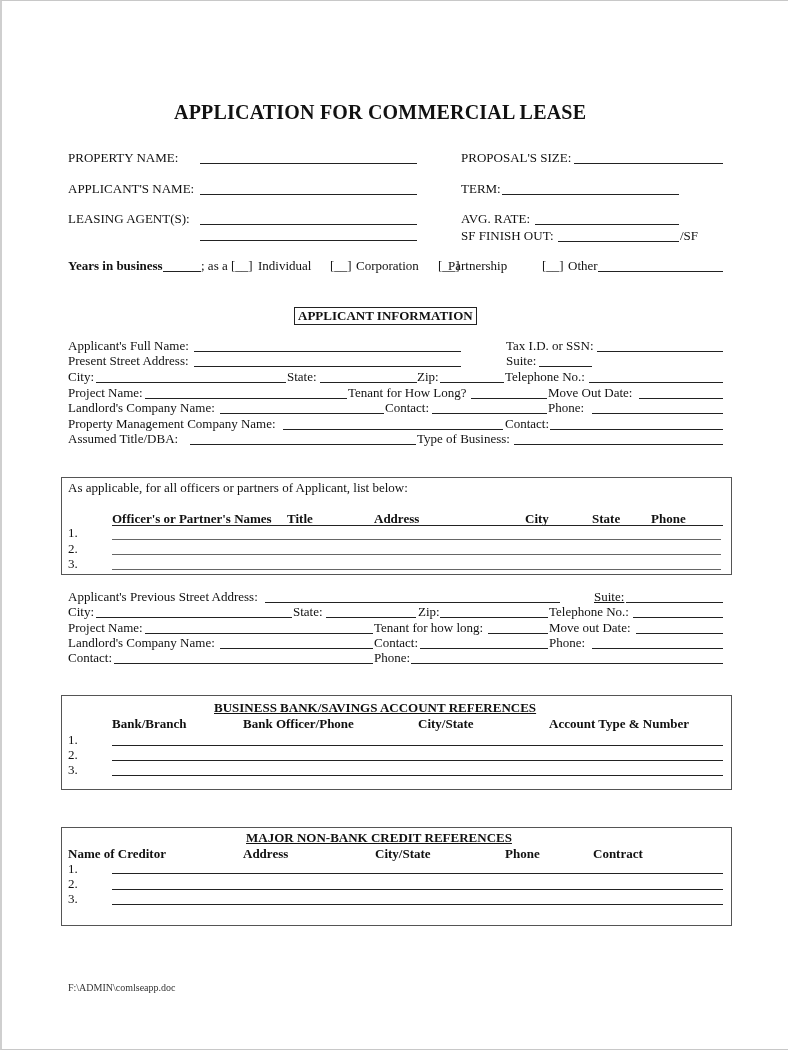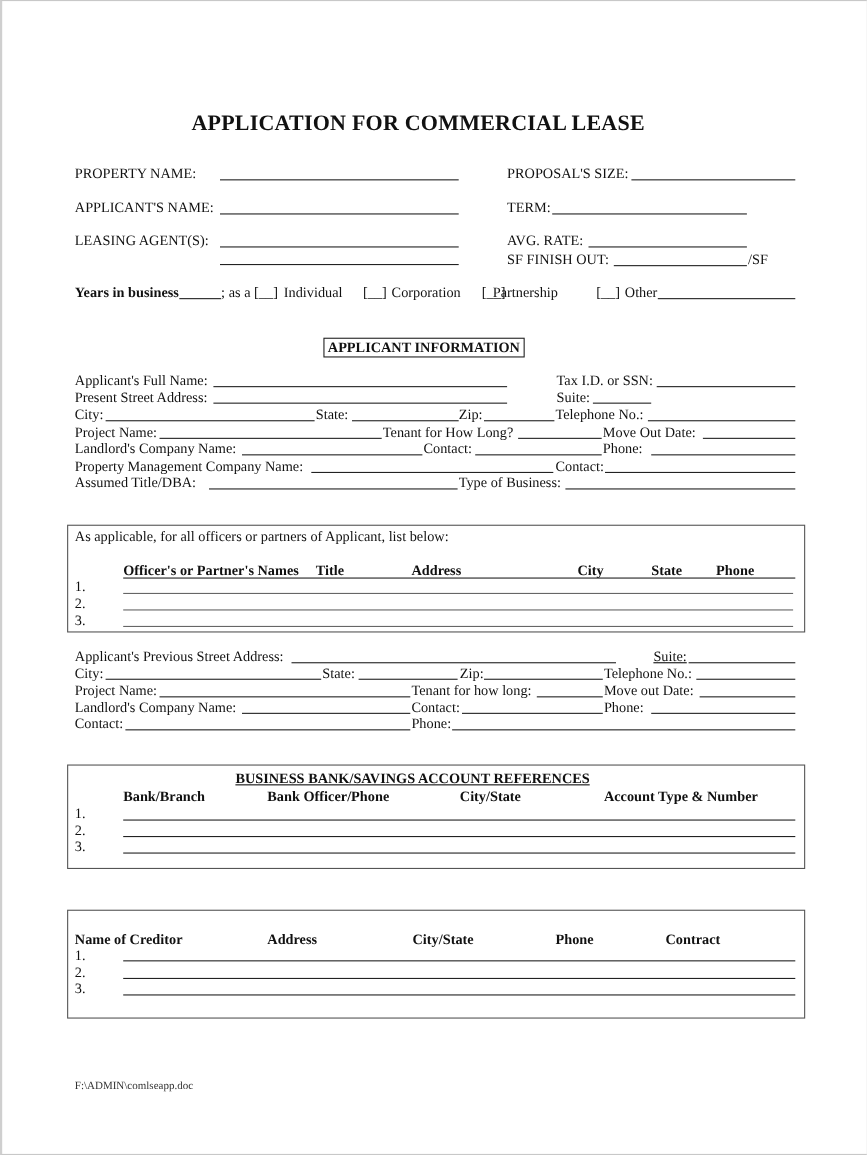--- a/index.html
+++ b/index.html
@@ -167,25 +167,26 @@
   <div class="abs t b" style="left:547px;top:716px;">Account Type &amp; Number</div>
 
   <div class="abs t" style="left:66px;top:732px;">1.</div>
   <div class="ln" style="left:110px;top:744px;width:611px;"></div>
   <div class="abs t" style="left:66px;top:747px;">2.</div>
   <div class="ln" style="left:110px;top:759px;width:611px;"></div>
   <div class="abs t" style="left:66px;top:762px;">3.</div>
   <div class="ln" style="left:110px;top:774px;width:611px;"></div>
 
   <div class="box" style="left:59px;top:826px;width:669px;height:97px;"></div>
+  <div class="abs t b u" style="left:244px;top:830px;">MAJOR NON-BANK CREDIT REFERENCES</div>
   <div class="abs t b" style="left:66px;top:846px;">Name of Creditor</div>
   <div class="abs t b" style="left:241px;top:846px;">Address</div>
   <div class="abs t b" style="left:373px;top:846px;">City/State</div>
   <div class="abs t b" style="left:503px;top:846px;">Phone</div>
-  <div class="abs t b" style="left:591px;top:846px;margin-left:12px;">Contract</div>
+  <div class="abs t b" style="left:591px;top:846px;">Contract</div>
 
   <div class="abs t" style="left:66px;top:861px;">1.</div>
   <div class="ln" style="left:110px;top:872px;width:611px;"></div>
   <div class="abs t" style="left:66px;top:876px;">2.</div>
   <div class="ln" style="left:110px;top:888px;width:611px;"></div>
   <div class="abs t" style="left:66px;top:891px;">3.</div>
   <div class="ln" style="left:110px;top:903px;width:611px;"></div>
 
   <div class="abs small" style="left:66px;top:968px;margin-top:13px;">F:\ADMIN\comlseapp.doc</div>
 

